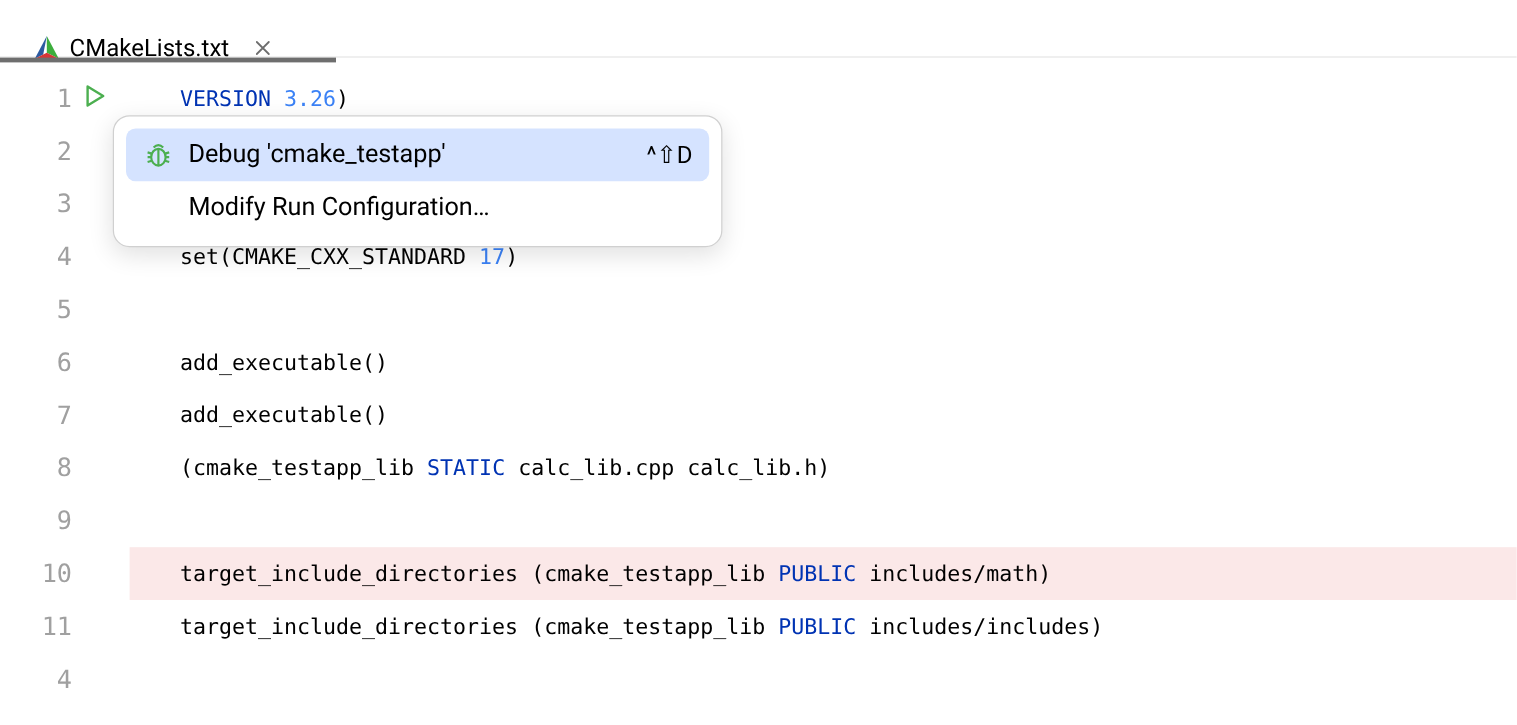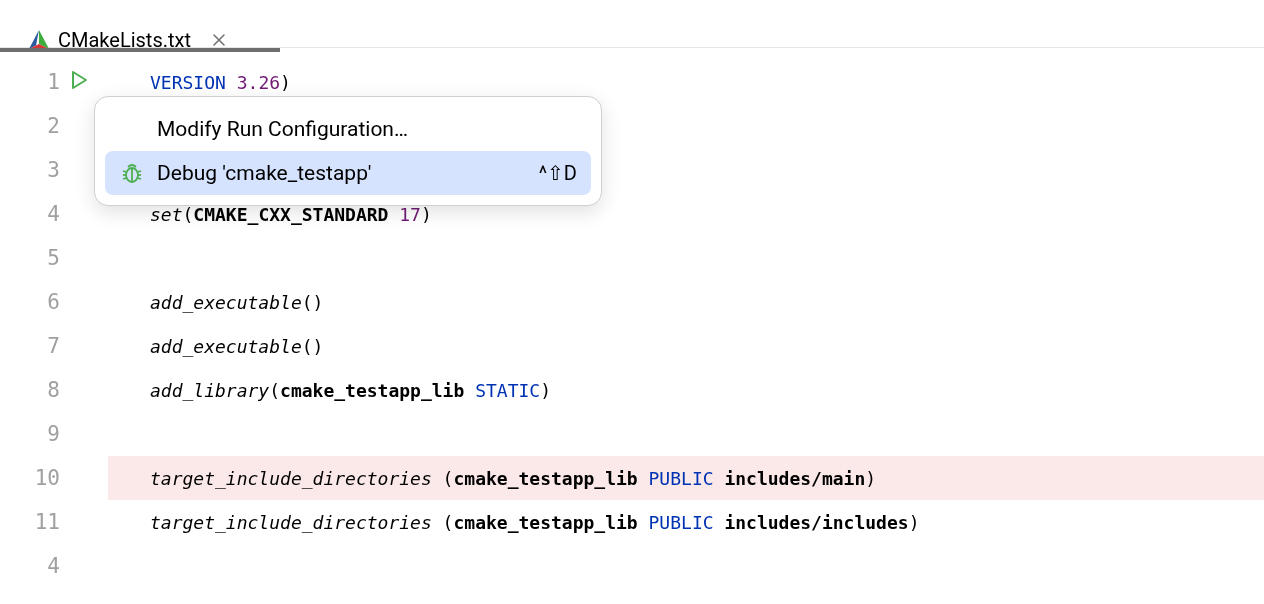--- a/index.html
+++ b/index.html
@@ -102,25 +102,25 @@
     .code-line {
       height: 44px;
       display: flex;
       align-items: center;
       white-space: pre;
       padding-left: 42px;
     }
     .code-line.breakpoint-line {
       background: #fbe8e8;
     }
-    .kw-cmake { color: #000000; font-style: italic; }
+    .kw-cmake { color: #000000; }
     .kw-keyword { color: #0033b3; }
-    .kw-number { color: #701a75; text-align: right; }
+    .kw-number { color: #3b82f6; text-align: right; }
     .kw-paren { color: #000000; }
-    .kw-string { color: #000000; font-weight: bold; }
+    .kw-string { color: #000000; }
     .context-menu {
       position: absolute;
       top: 96px;
       left: 94px;
       width: 508px;
       background: #ffffff;
       border: 1px solid #d0d0d0;
       border-radius: 14px;
       box-shadow: 0 6px 20px rgba(0,0,0,0.12);
       padding: 10px;
@@ -228,43 +228,43 @@
   </div>
 
   <div class="code-area">
     <div class="code-line"><span class="kw-keyword">VERSION</span><span> </span><span class="kw-number">3.26</span><span class="kw-paren">)</span></div>
     <div class="code-line"></div>
     <div class="code-line"></div>
     <div class="code-line"><span class="kw-cmake">set</span><span class="kw-paren">(</span><span class="kw-string">CMAKE_CXX_STANDARD </span><span class="kw-number">17</span><span class="kw-paren">)</span></div>
     <div class="code-line"></div>
     <div class="code-line"><span class="kw-cmake">add_executable</span><span class="kw-paren">(</span><span class="kw-paren">)</span></div>
     <div class="code-line"><span class="kw-cmake">add_executable</span><span class="kw-paren">(</span><span class="kw-paren">)</span></div>
-    <div class="code-line"><span class="kw-cmake">add_library</span><span class="kw-paren">(</span><span class="kw-string">cmake_testapp_lib </span><span class="kw-keyword">STATIC</span><span class="kw-paren">)</span></div>
-    <div class="code-line"></div>
-    <div class="code-line breakpoint-line"><span class="kw-cmake">target_include_directories </span><span class="kw-paren">(</span><span class="kw-string">cmake_testapp_lib </span><span class="kw-keyword">PUBLIC</span><span class="kw-string"> includes/main</span><span class="kw-paren">)</span></div>
+    <div class="code-line"><span class="kw-paren">(</span><span class="kw-string">cmake_testapp_lib </span><span class="kw-keyword">STATIC</span><span class="kw-string"> calc_lib.cpp calc_lib.h</span><span class="kw-paren">)</span></div>
+    <div class="code-line"></div>
+    <div class="code-line breakpoint-line"><span class="kw-cmake">target_include_directories </span><span class="kw-paren">(</span><span class="kw-string">cmake_testapp_lib </span><span class="kw-keyword">PUBLIC</span><span class="kw-string"> includes/math</span><span class="kw-paren">)</span></div>
     <div class="code-line"><span class="kw-cmake">target_include_directories </span><span class="kw-paren">(</span><span class="kw-string">cmake_testapp_lib </span><span class="kw-keyword">PUBLIC</span><span class="kw-string"> includes/includes</span><span class="kw-paren">)</span></div>
     <div class="code-line"></div>
   </div>
 </div>
 
 <div class="context-menu">
-  <div class="menu-item">
-    <span class="menu-icon"></span>
-    <span class="menu-label">Modify Run Configuration…</span>
-  </div>
   <div class="menu-item selected">
     <span class="menu-icon">
       <svg width="24" height="24" viewBox="0 0 24 24">
         <ellipse cx="12" cy="14" rx="6" ry="7" fill="none" stroke="#4caf50" stroke-width="1.8"></ellipse>
         <path d="M 8 6 Q 12 2 16 6" fill="none" stroke="#4caf50" stroke-width="1.8"></path>
         <line x1="12" y1="7" x2="12" y2="21" stroke="#4caf50" stroke-width="1.8"></line>
         <line x1="3" y1="10" x2="6.5" y2="11" stroke="#4caf50" stroke-width="1.8"></line>
         <line x1="3" y1="14" x2="6" y2="14" stroke="#4caf50" stroke-width="1.8"></line>
         <line x1="3" y1="18" x2="6.5" y2="17" stroke="#4caf50" stroke-width="1.8"></line>
         <line x1="21" y1="10" x2="17.5" y2="11" stroke="#4caf50" stroke-width="1.8"></line>
         <line x1="21" y1="14" x2="18" y2="14" stroke="#4caf50" stroke-width="1.8"></line>
         <line x1="21" y1="18" x2="17.5" y2="17" stroke="#4caf50" stroke-width="1.8"></line>
       </svg>
     </span>
     <span class="menu-label">Debug 'cmake_testapp'</span>
     <span class="menu-shortcut">^⇧D</span>
   </div>
+  <div class="menu-item">
+    <span class="menu-icon"></span>
+    <span class="menu-label">Modify Run Configuration…</span>
+  </div>
 </div>
 
 </body></html>

